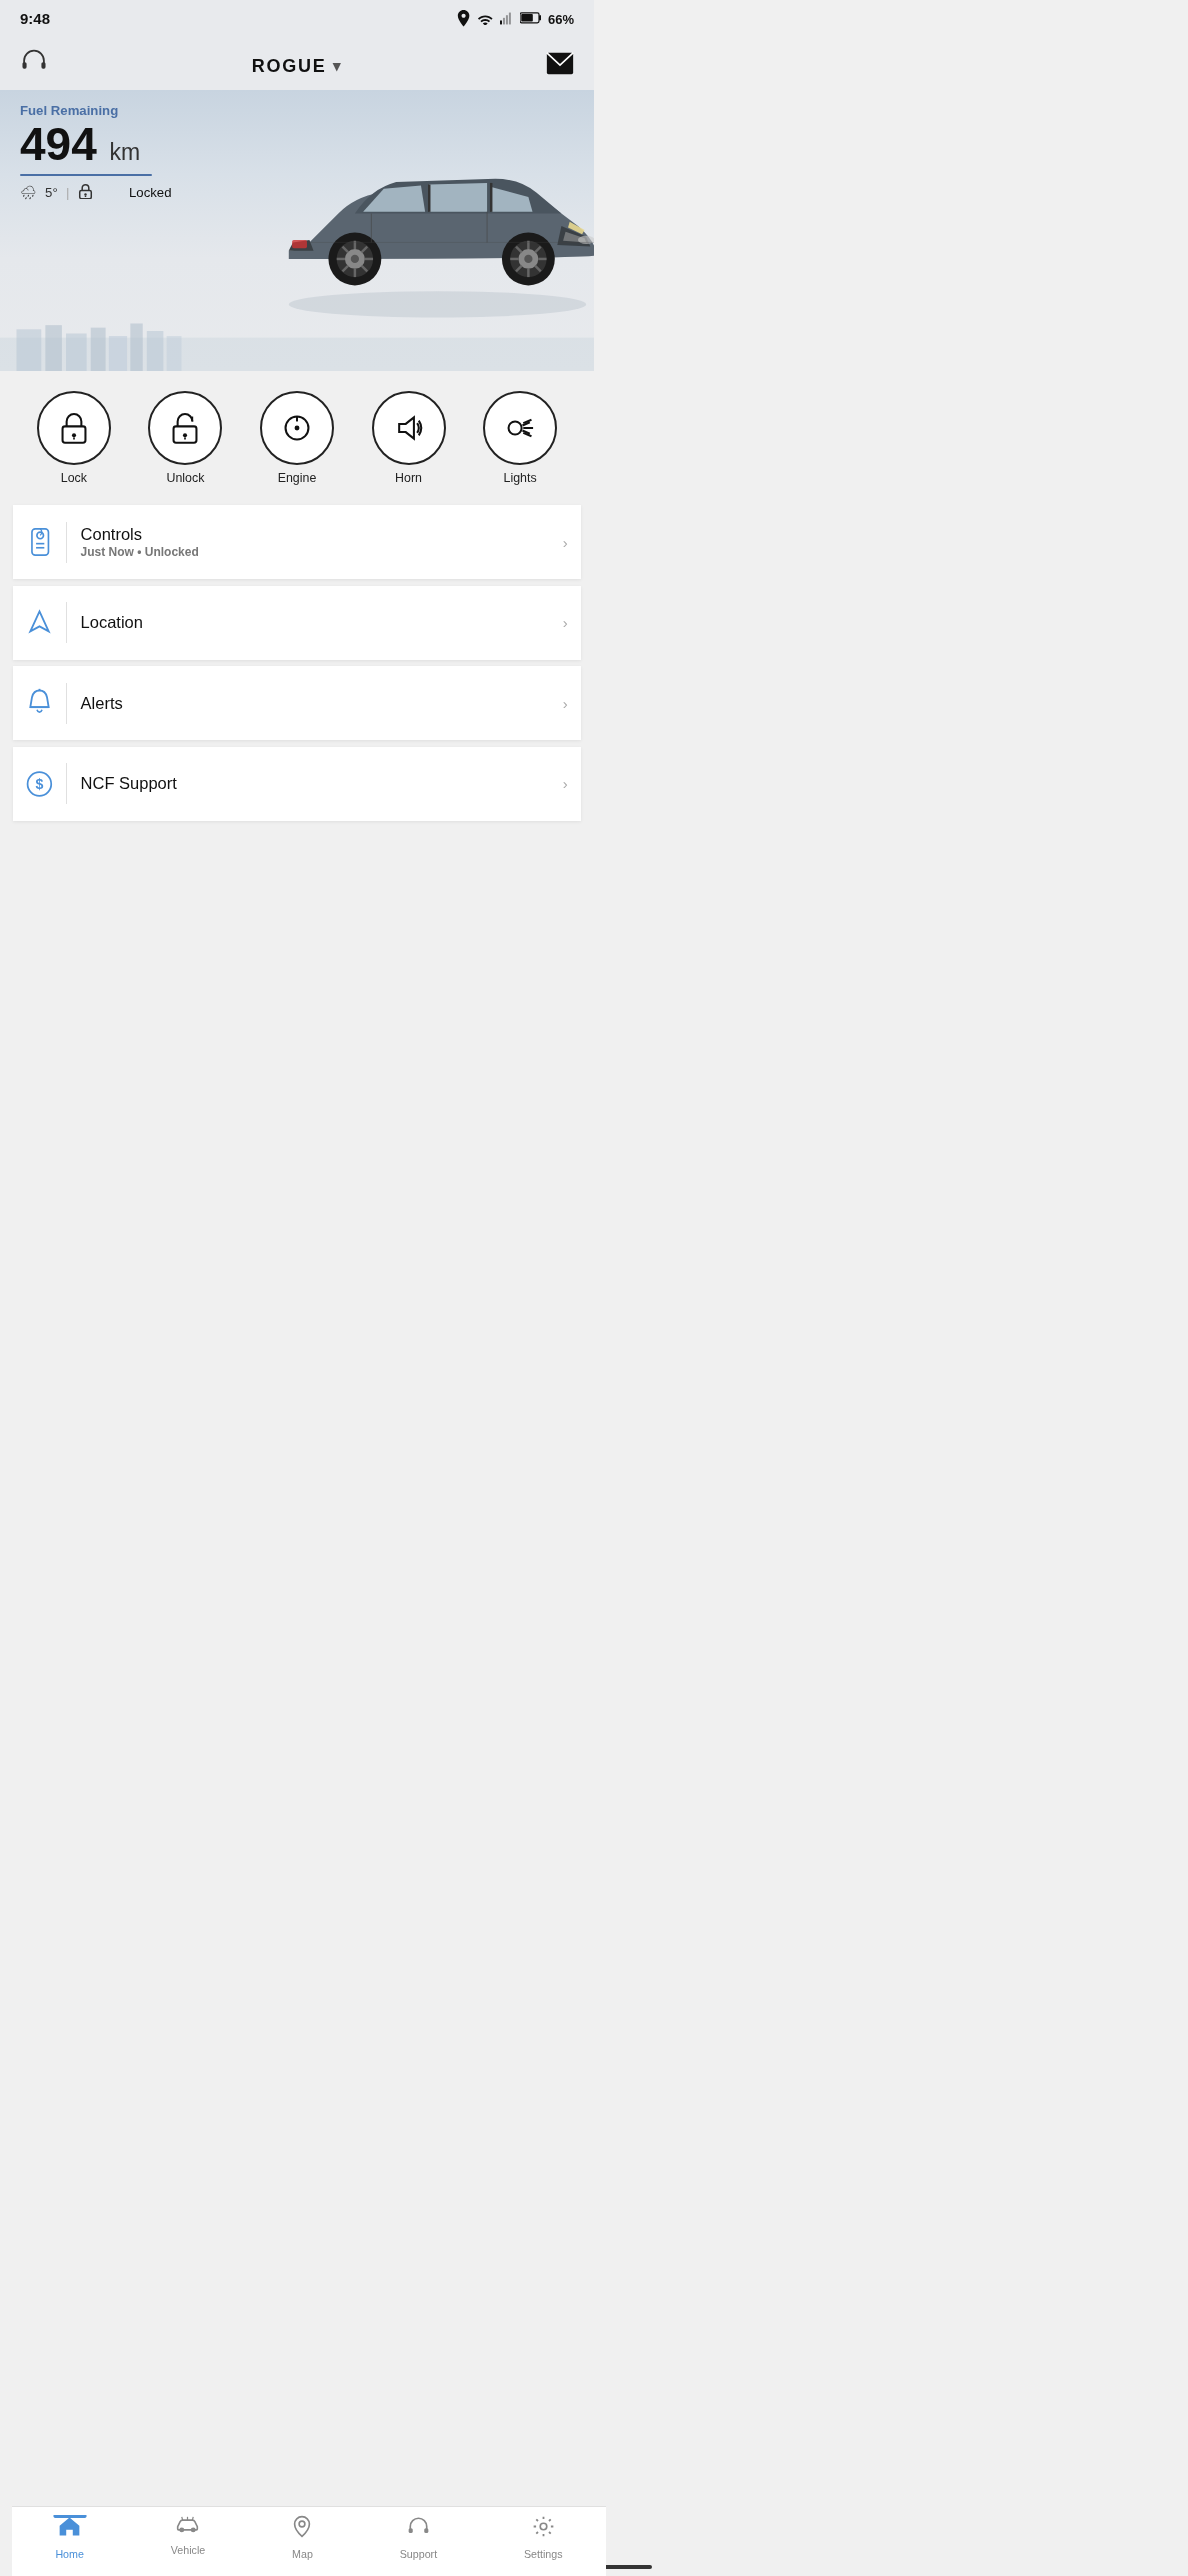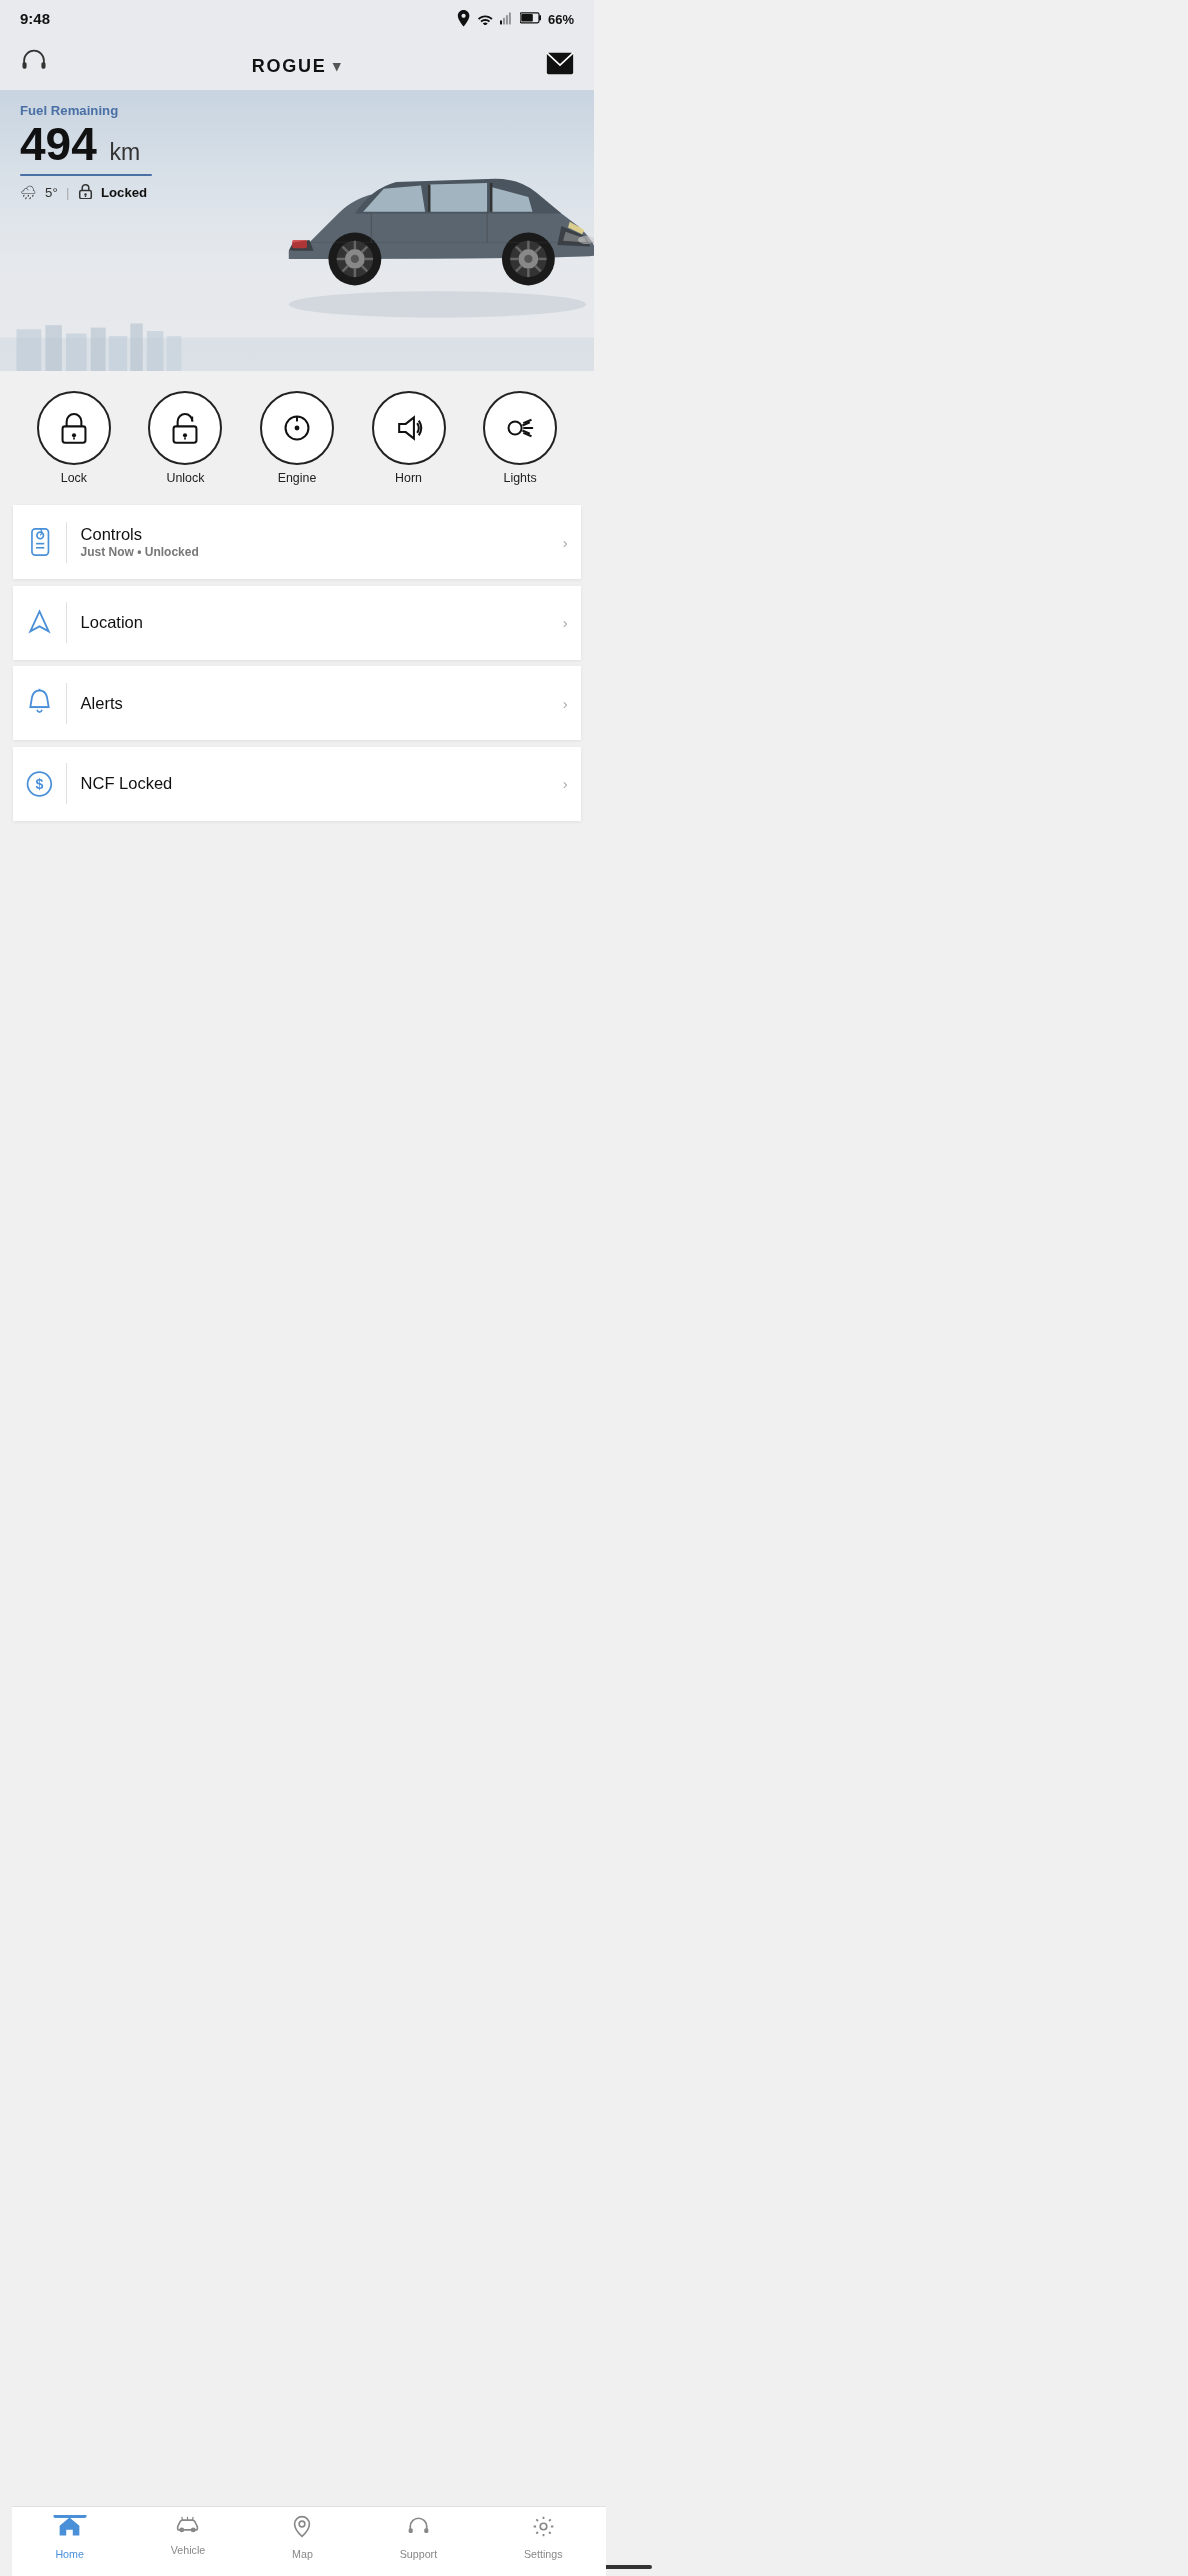--- a/index.html
+++ b/index.html
@@ -105,22 +105,23 @@
       color: #333;
       margin-top: 3.3px;
     }
     .hero-status .separator {
       color: #aaa;
     }
     .hero-status .lock-icon {
       font-size: 13.2px;
     }
     .hero-status .locked-text {
-      font-weight: 700;
+      font-weight: 400;
       color: #111;
+      margin-left: 28px;
     }
     .car-image-area {
       position: absolute;
       right: -16.5px;
       top: 16.5px;
       width: 347px;
       height: 231px;
     }
 
     
@@ -535,21 +536,21 @@
   </div>
 
   <div class="menu-item">
     <div class="menu-icon-wrap">
       <svg width="28" height="28" viewBox="0 0 34 34" fill="none" stroke="#4a90d9" stroke-width="2.2" style="font-size:28px">
         <circle cx="17" cy="17" r="15"></circle>
         <text x="17" y="23" text-anchor="middle" font-size="18" font-weight="bold" fill="#4a90d9" stroke="none" font-family="Arial">$</text>
       </svg>
     </div>
     <div class="menu-text">
-      <div class="menu-title">NCF Locked</div>
+      <div class="menu-title">NCF Support</div>
     </div>
     <span class="menu-chevron">›</span>
   </div>
 
 </div>
 
 <div class="bottom-nav">
 
   <div class="nav-item-wrapper">
     <div class="nav-active-bar"></div>

